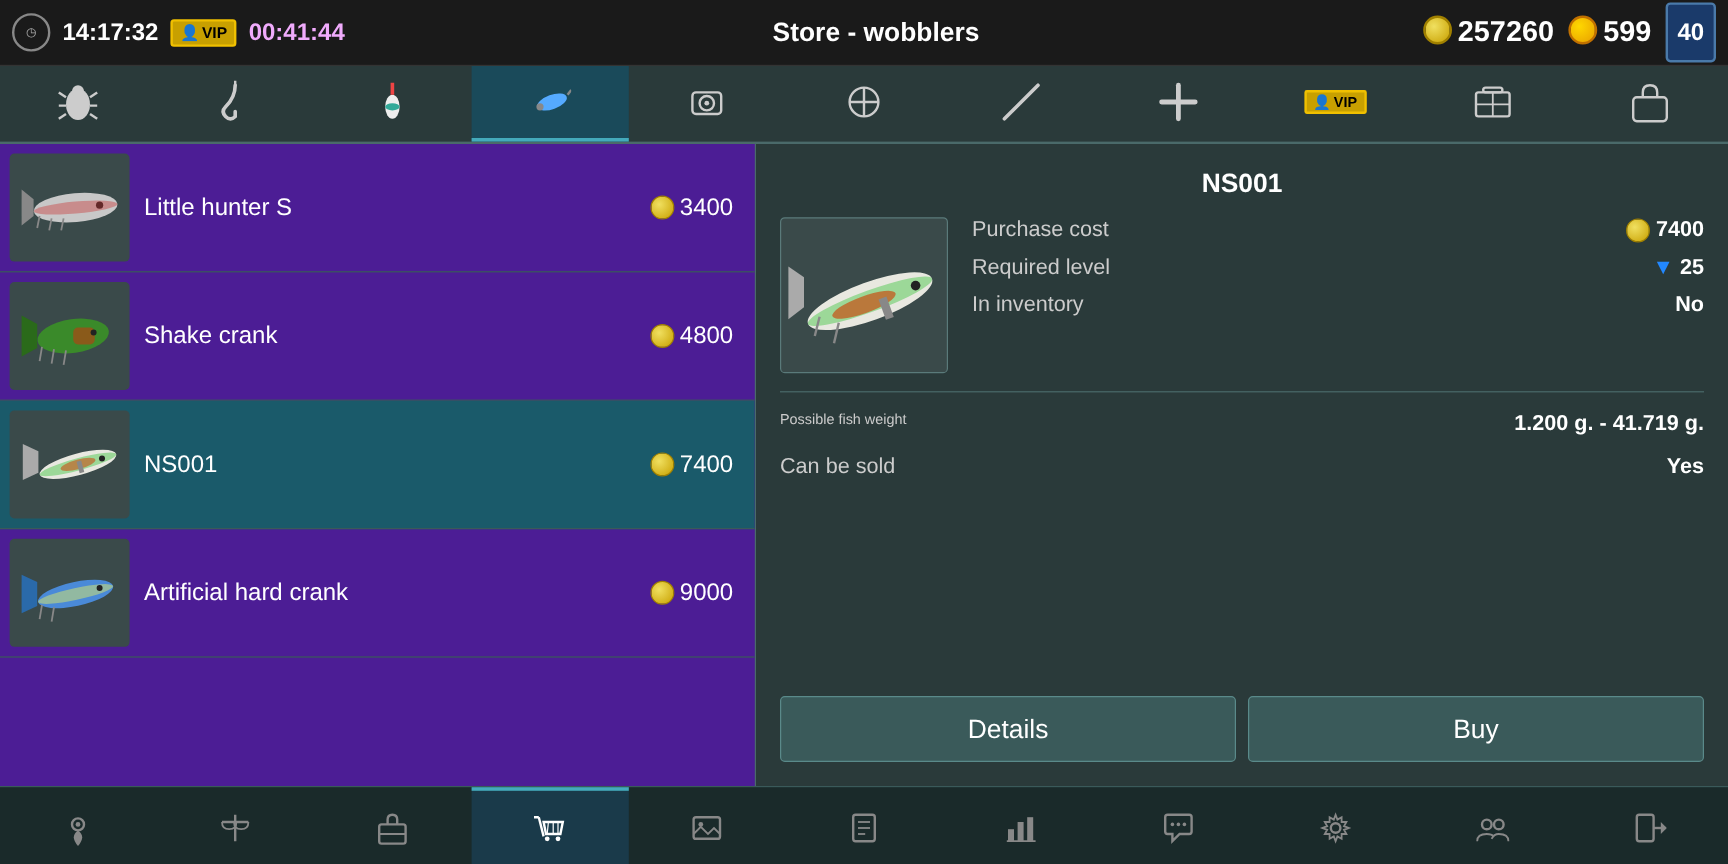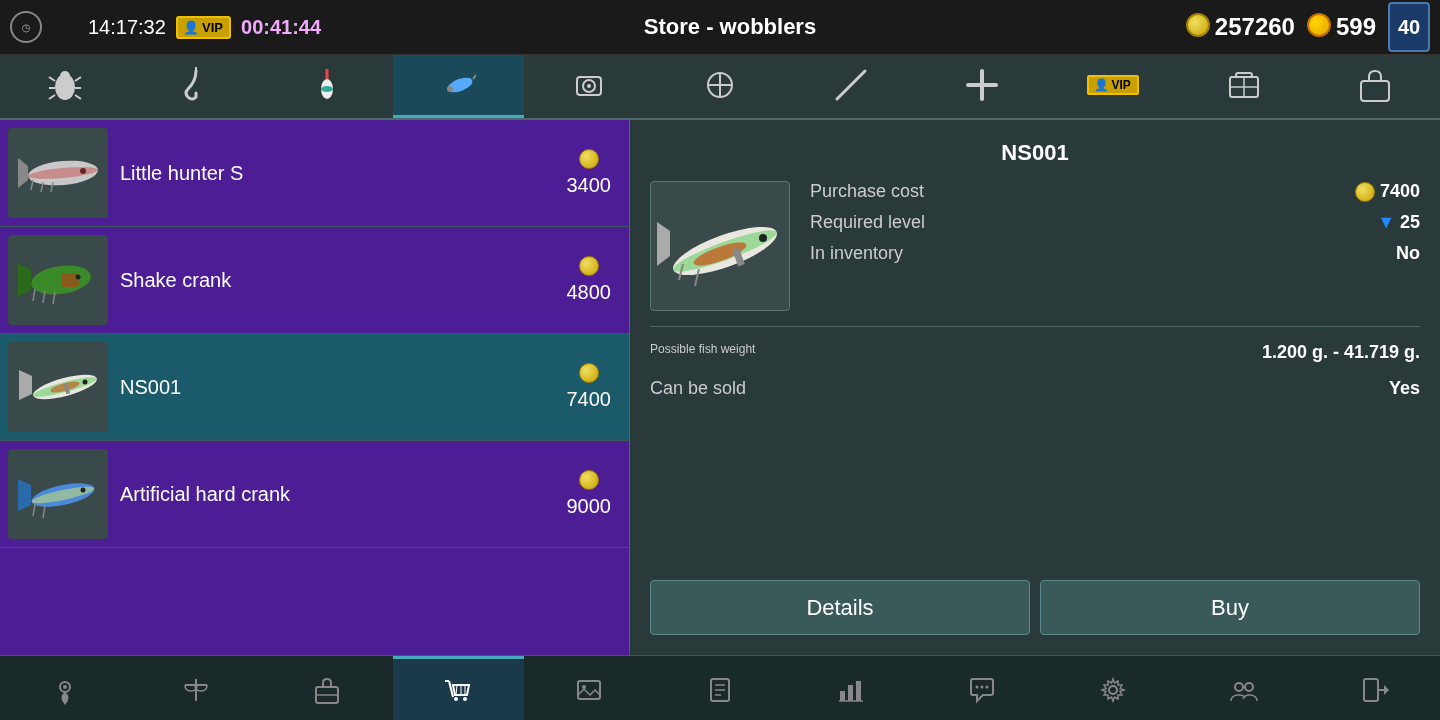--- a/index.html
+++ b/index.html
@@ -28,21 +28,21 @@
       min-width: 320px;
     }
     .time-icon {
       width: 32px; height: 32px;
       border: 2px solid #888;
       border-radius: 50%;
       display: flex; align-items: center; justify-content: center;
       font-size: 10px; color: #aaa;
     }
     .time-text {
-      font-size: 20px; color: #fff; font-weight: normal; margin-left: 36px;
+      font-size: 20px; color: #fff; font-weight: bold;
     }
     .vip-badge {
       background: #c8a000;
       border: 2px solid #f0c000;
       padding: 2px 6px;
       font-size: 13px;
       font-weight: bold;
       color: #000;
       border-radius: 3px;
       display: flex; align-items: center; gap: 2px;
@@ -154,21 +154,20 @@
       font-size: 20px;
       color: #fff;
     }
     .item-price {
       display: flex;
       align-items: center;
       gap: 5px;
       font-size: 20px;
       color: #fff;
       margin-right: 10px;
-      flex-direction: column;
     }
     .small-coin {
       width: 20px; height: 20px;
       background: radial-gradient(circle at 35% 35%, #f0e060, #c8a000);
       border-radius: 50%;
       border: 1px solid #a08000;
       display: inline-block;
       flex-shrink: 0;
     }
 

